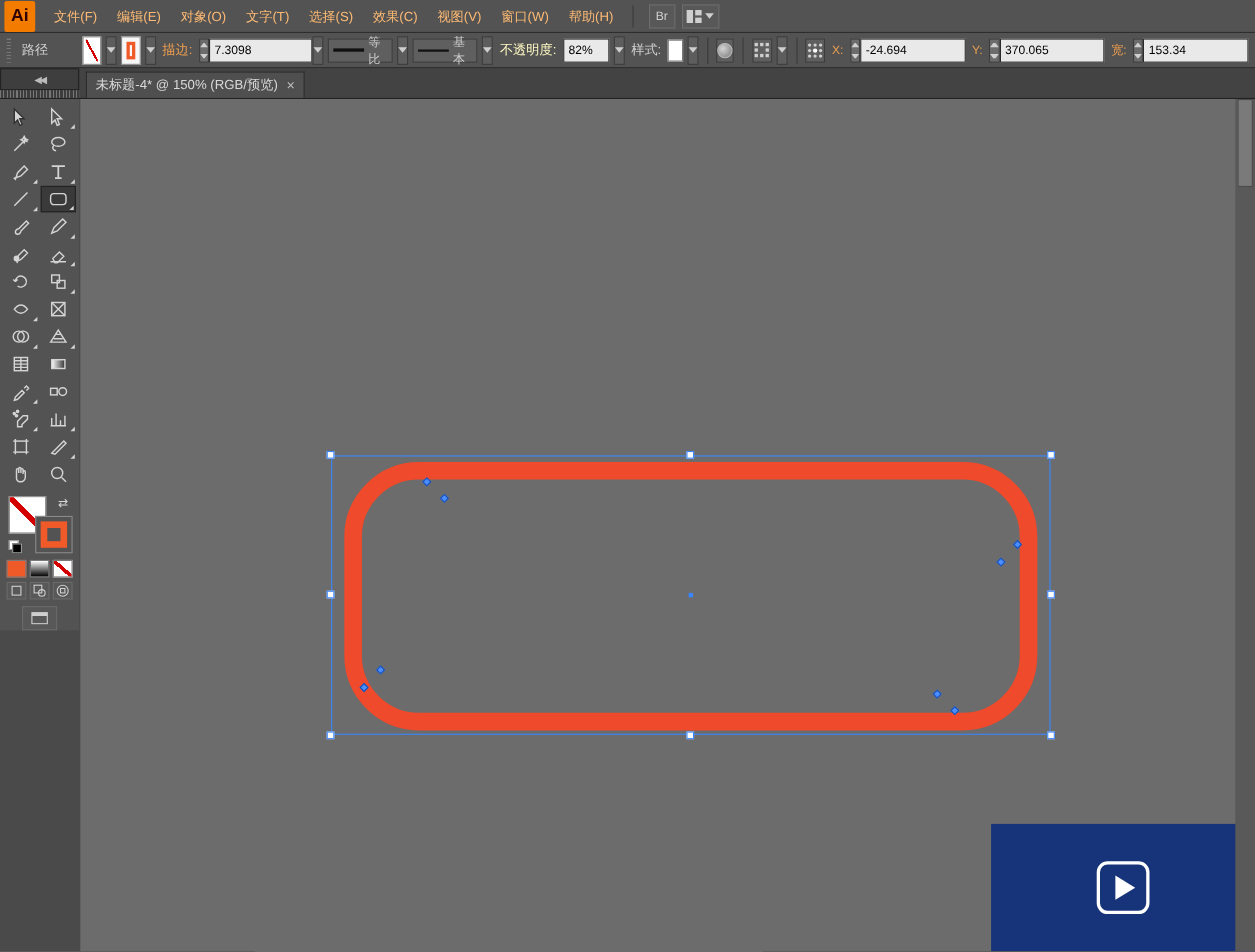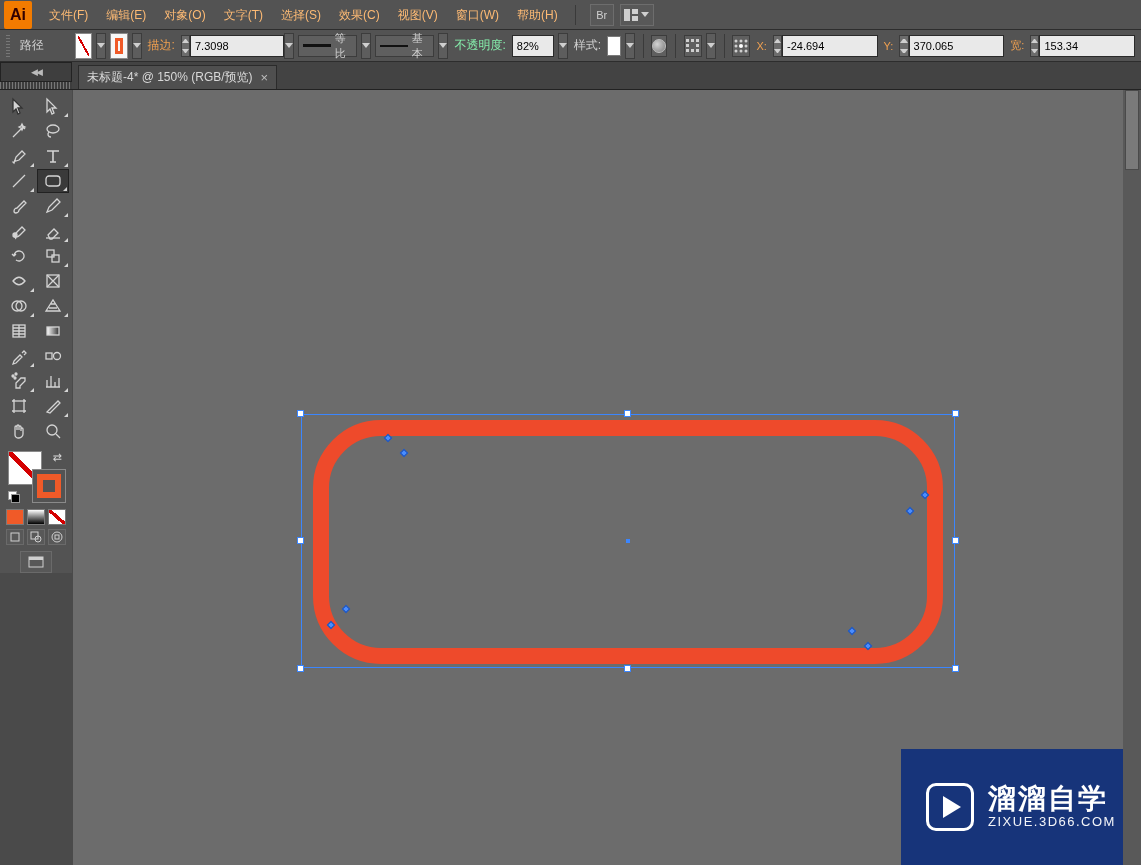--- a/index.html
+++ b/index.html
@@ -28,21 +28,21 @@
 .num-field { height:22px; display:flex; align-items:center; }
 .spin { width:14px; height:22px; background:#6c6c6c; border:1px solid #3c3c3c; display:flex; flex-direction:column; }
 .spin div { flex:1; display:flex; align-items:center; justify-content:center; }
 .tri-up { width:0; height:0; border-left:3px solid transparent; border-right:3px solid transparent; border-bottom:4px solid #cfcfcf; }
 .tri-dn-s { width:0; height:0; border-left:3px solid transparent; border-right:3px solid transparent; border-top:4px solid #cfcfcf; }
 .fld { height:22px; background:#e9e9e9; border:1px solid #2a2a2a; color:#000; font-size:11px; padding:0 4px; display:flex; align-items:center; min-width:48px; }
 .fld input { border:none; background:transparent; width:100%; font-size:11px; }
 .stroke-profile { width:80px; height:22px; background:#5f5f5f; border:1px solid #3c3c3c; display:flex; align-items:center; justify-content:center; gap:4px; padding:0 4px; font-size:11px; }
 .prof-bar { width:34px; height:3px; background:#111; }
 .ctrl-sep { width:1px; height:24px; background:#3a3a3a; margin:0 4px; }
-.opacity-lbl { color:#86efac; }
+.opacity-lbl { color:#fef9c3; }
 .style-sw { width:20px; height:20px; background:#fff; border:1px solid #7a7a7a; }
 .ctrl-icon { width:22px; height:22px; border:1px solid #3c3c3c; background:#5f5f5f; display:flex; align-items:center; justify-content:center; }
 .globe { width:14px; height:14px; border-radius:50%; border:1px solid #bdbdbd; background:radial-gradient(circle at 35% 35%,#d4d4d4,#787878); }
 .xy-lbl { color:#f0a050; font-size:11px; padding:0 2px; }
 
 
 .tabrow { height:28px; background:#434343; display:flex; align-items:flex-end; padding-left:78px; border-bottom:1px solid #222; }
 .panel-toggle { position:absolute; left:0; top:62px; width:72px; height:20px; background:#3e3e3e; border:1px solid #222; display:flex; align-items:center; justify-content:center; }
 .toggle-arrows { color:#bababa; font-size:9px; letter-spacing:-2px; }
 .panel-grip { position:absolute; left:0; top:82px; width:72px; height:7px; background:repeating-linear-gradient(90deg,#777 0 1px,#3d3d3d 1px 3px); }
@@ -524,22 +524,18 @@
     <div class="handle h-bl"></div>
     <div class="handle h-bm"></div>
     <div class="handle h-br"></div>
     <div class="center-pt"></div>
   </div>
 
   <div class="watermark">
     <div class="wm-icon">
         <div class="wm-play"></div>
       </div>
-    <div class="wm-text">
-      <div class="wm-cn">溜溜自学</div>
-      <div class="wm-en">ZIXUE.3D66.COM</div>
-    </div>
   </div>
 
   <div class="vscroll">
     <div class="thumb"></div>
   </div>
 </div>
 
 </body></html>

